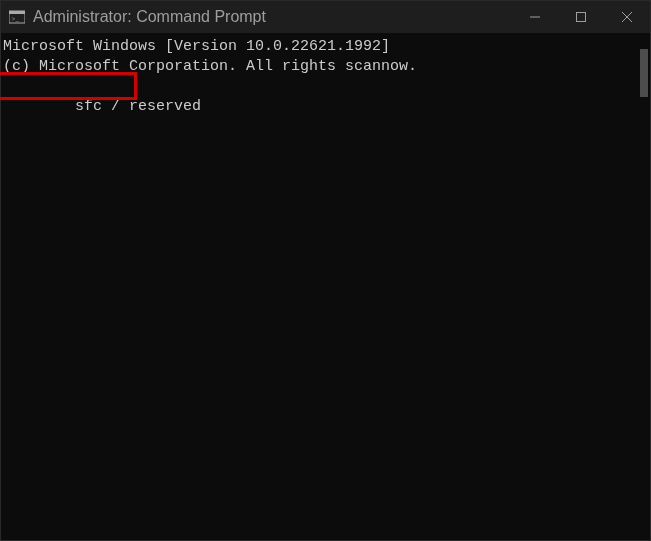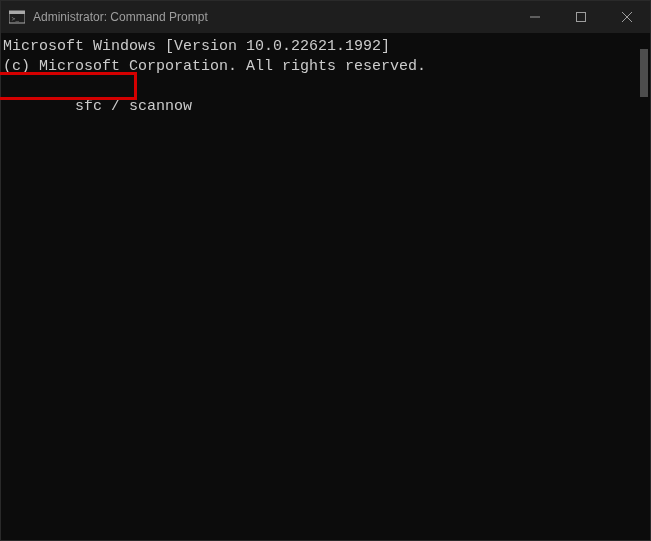--- a/index.html
+++ b/index.html
@@ -34,21 +34,21 @@
       display: flex;
       align-items: center;
       justify-content: center;
     }
     .app-icon svg {
       width: 16px;
       height: 16px;
     }
     .title-text {
       color: #9e9e9e;
-      font-size: 12px;
+      font-size: 16px;
       flex: 1;
     }
     .window-controls {
       display: flex;
       height: 100%;
     }
     .ctrl-btn {
       width: 46px;
       height: 100%;
       display: flex;
@@ -122,23 +122,23 @@
         <svg viewBox="0 0 10 10">
             <line x1="0" y1="0" x2="10" y2="10" stroke="#9e9e9e" stroke-width="1"></line>
             <line x1="10" y1="0" x2="0" y2="10" stroke="#9e9e9e" stroke-width="1"></line>
           </svg>
       </div>
     </div>
   </div>
 
   <div class="terminal-area">
     <div class="terminal-line">Microsoft Windows [Version 10.0.22621.1992]</div>
-    <div class="terminal-line">(c) Microsoft Corporation. All rights reserved.</div>
+    <div class="terminal-line">(c) Microsoft Corporation. All rights scannow.</div>
     <div class="terminal-line"></div>
     <div class="terminal-line cmd-row">
       <span class="cmd-wrap">
-        <span>sfc / scannow</span>
+        <span>sfc / reserved</span>
         <span class="highlight-box" style="left:-6px; top:-5px; width:140px; height:28px;"></span>
       </span>
     </div>
     <div class="scrollbar-thumb"></div>
   </div>
 </div>
 
 </body></html>

